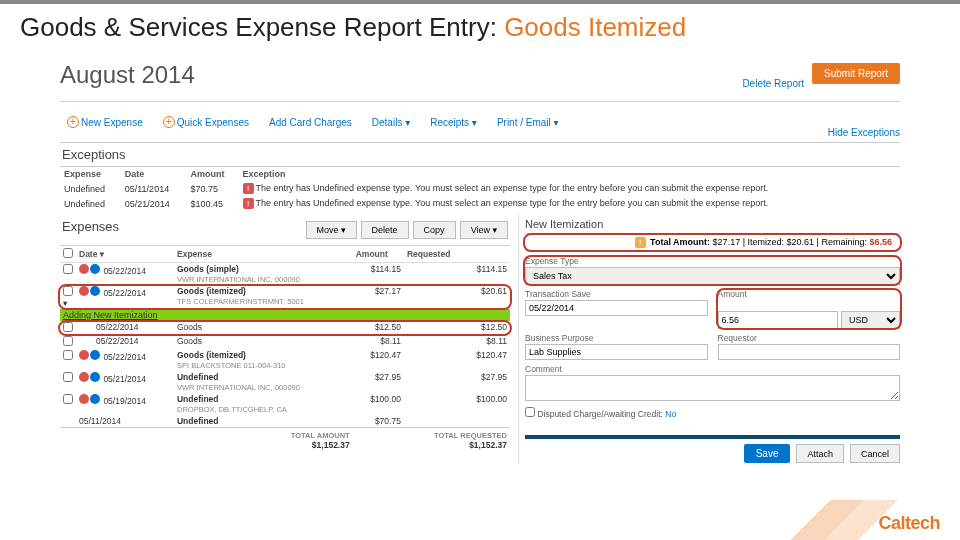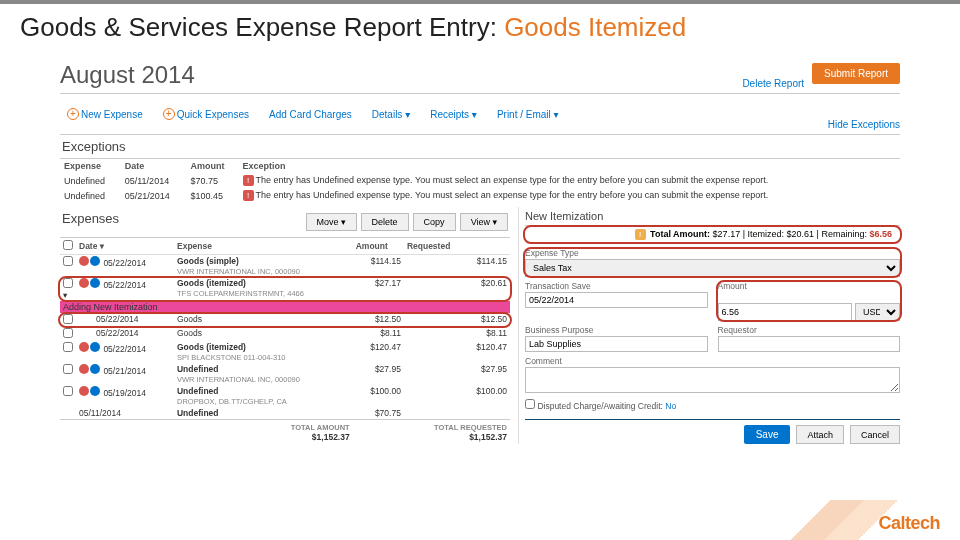--- a/index.html
+++ b/index.html
@@ -1,21 +1,21 @@
 <!DOCTYPE html>
 <html><head>
 <meta charset="utf-8">
 <style>
 * { box-sizing: border-box; margin: 0; padding: 0; }
 body { font-family: Arial, sans-serif; font-size: 9px; background: #fff; width: 960px; height: 540px; position: relative; overflow: hidden; }
 .slide-title-bar { border-top: 4px solid #888; padding: 8px 20px; }
 .slide-title { font-size: 26px; font-weight: 400; color: #222; }
 .slide-title .orange { color: #e87722; }
 .app { margin: 4px 60px 0 60px; background: #fff; }
-.hdr { display: flex; justify-content: space-between; align-items: flex-end; border-bottom: 1px solid #ccc; padding: 2px 0 4px; }
+.hdr { display: flex; justify-content: space-between; align-items: flex-end; border-bottom: 1px solid #ccc; padding: 2px 0 12px; }
 .hdr-title { font-size: 24px; color: #555; font-weight: 300; }
 .hdr-actions { display: flex; gap: 8px; align-items: center; }
 .link { color: #0074cc; font-size: 10px; cursor: pointer; margin-top: 21px; }
 .btn-orange { background: #e87722; color: #fff; border: none; padding: 5px 12px; font-size: 10px; border-radius: 2px; cursor: pointer; }
 .btn-blue { background: #0074cc; color: #fff; border: none; padding: 4px 12px; font-size: 10px; border-radius: 2px; cursor: pointer; }
 .btn-grey { background: #f0f0f0; border: 1px solid #bbb; padding: 3px 10px; font-size: 9px; cursor: pointer; border-radius: 0; }
 .toolbar { display: flex; justify-content: space-between; align-items: center; border-bottom: 1px solid #ccc; padding: 4px 0; font-size: 10px; }
 .toolbar-left { display: flex; gap: 6px; align-items: center; }
 .tb-btn { display: inline-flex; align-items: center; gap: 2px; padding: 2px 6px; border: 1px solid transparent; cursor: pointer; color: #0074cc; }
 .plus-ico { display: inline-block; width: 12px; height: 12px; border: 1px solid #e87722; border-radius: 50%; text-align: center; line-height: 10px; color: #e87722; font-size: 10px; }
@@ -32,34 +32,34 @@
 .exp-table th { text-align: left; padding: 2px 3px; color: #555; border-bottom: 1px solid #ddd; }
 .exp-table td { padding: 1px 3px; color: #333; vertical-align: top; }
 .amt-col { text-align: right; }
 .sub { color: #888; font-size: 7.5px; }
 .status-icons { white-space: nowrap; }
 .si { display: inline-block; width: 10px; height: 10px; border-radius: 50%; margin-right: 1px; }
 .si-red { background: #d9534f; }
 .si-blue { background: #0074cc; }
 .cb { width: 10px; height: 10px; }
 .totals-row td { font-weight: bold; border-top: 1px solid #ccc; padding-top: 2px; }
-.adding-bar { background: #ec4899; font-size: 9px; padding: 2px 4px; color: #555; }
+.adding-bar { background: #84cc16; font-size: 9px; padding: 2px 4px; color: #555; text-decoration: underline; }
 .right-hdr { font-size: 11px; color: #444; border-bottom: 1px solid #ccc; padding: 3px 0; }
 .right-summary { text-align: right; font-size: 9px; padding: 3px 8px; border-bottom: 1px solid #eee; }
 .right-summary .exc-ico { background: #f0ad4e; }
 .right-summary .rem { color: #c0392b; font-weight: bold; }
 .form-row { display: flex; gap: 10px; margin: 4px 0; }
 .form-col { flex: 1; }
 .form-col label { display: block; font-size: 8.5px; color: #666; margin-bottom: 1px; }
 .form-col input, .form-col select { width: 100%; font-size: 9px; padding: 2px 3px; border: 1px solid #bbb; }
 .amt-wrap { display: flex; gap: 3px; margin-top: 12px; }
 .amt-wrap input { flex: 1; }
-.amt-wrap select { width: 45px; }
+.amt-wrap select { width: 59px; }
 .comment-box { width: 100%; height: 26px; border: 1px solid #bbb; font-size: 9px; }
-.right-footer { display: flex; justify-content: flex-end; gap: 6px; margin-top: 8px; border-top: 1px solid #0c4a6e; padding-top: 5px; }
+.right-footer { display: flex; justify-content: flex-end; gap: 6px; margin-top: 16px; border-top: 4px solid #0c4a6e; padding-top: 5px; }
 .check-line { font-size: 8.5px; color: #555; margin-top: 4px; }
 .check-line .link { font-size: 8.5px; }
 .footer-brand { position: absolute; bottom: 6px; right: 20px; font-size: 18px; color: #e87722; font-weight: bold; letter-spacing: -0.5px; }
 .footer-stripe { position: absolute; bottom: 0; right: 0; width: 300px; height: 40px; background: linear-gradient(135deg, transparent 50%, #e87722 50%, #e87722 60%, #f5a05a 60%, #f5a05a 70%, transparent 70%); opacity: 0.3; }
 .row-ring { position: relative; }
 .row-ring::after { content: ""; position: absolute; left: -2px; right: -2px; top: -1px; bottom: -1px; border: 2px solid #c0392b; border-radius: 8px; pointer-events: none; }
 </style>
 </head>
 <body>
 
@@ -145,21 +145,21 @@
         <tr>
           <td><input type="checkbox" class="cb" style=""></td>
           <td><span class="status-icons"><span class="si si-red"></span><span class="si si-blue"></span></span> <span>05/22/2014</span></td>
           <td><b>Goods (simple)</b><br><span class="sub">VWR INTERNATIONAL INC, 000090</span></td>
           <td class="amt-col">$114.15</td>
           <td class="amt-col">$114.15</td>
         </tr>
         <tr class="row-ring">
           <td><input type="checkbox" class="cb" style=""> <span>▾</span></td>
           <td><span class="status-icons"><span class="si si-red"></span><span class="si si-blue"></span></span> <span>05/22/2014</span></td>
-          <td><b>Goods (itemized)</b><br><span class="sub">TFS COLEPARMERINSTRMNT, 4466</span></td>
+          <td><b>Goods (itemized)</b><br><span class="sub">TFS COLEPARMERINSTRMNT, 5001</span></td>
           <td class="amt-col">$27.17</td>
           <td class="amt-col">$20.61</td>
         </tr>
         <tr>
               <td colspan="5" class="adding-bar">Adding New Itemization</td>
             </tr>
         <tr class="row-ring">
           <td><input type="checkbox" class="cb" style=""></td>
           <td style="padding-left:20px">05/22/2014</td>
           <td>Goods</td>

